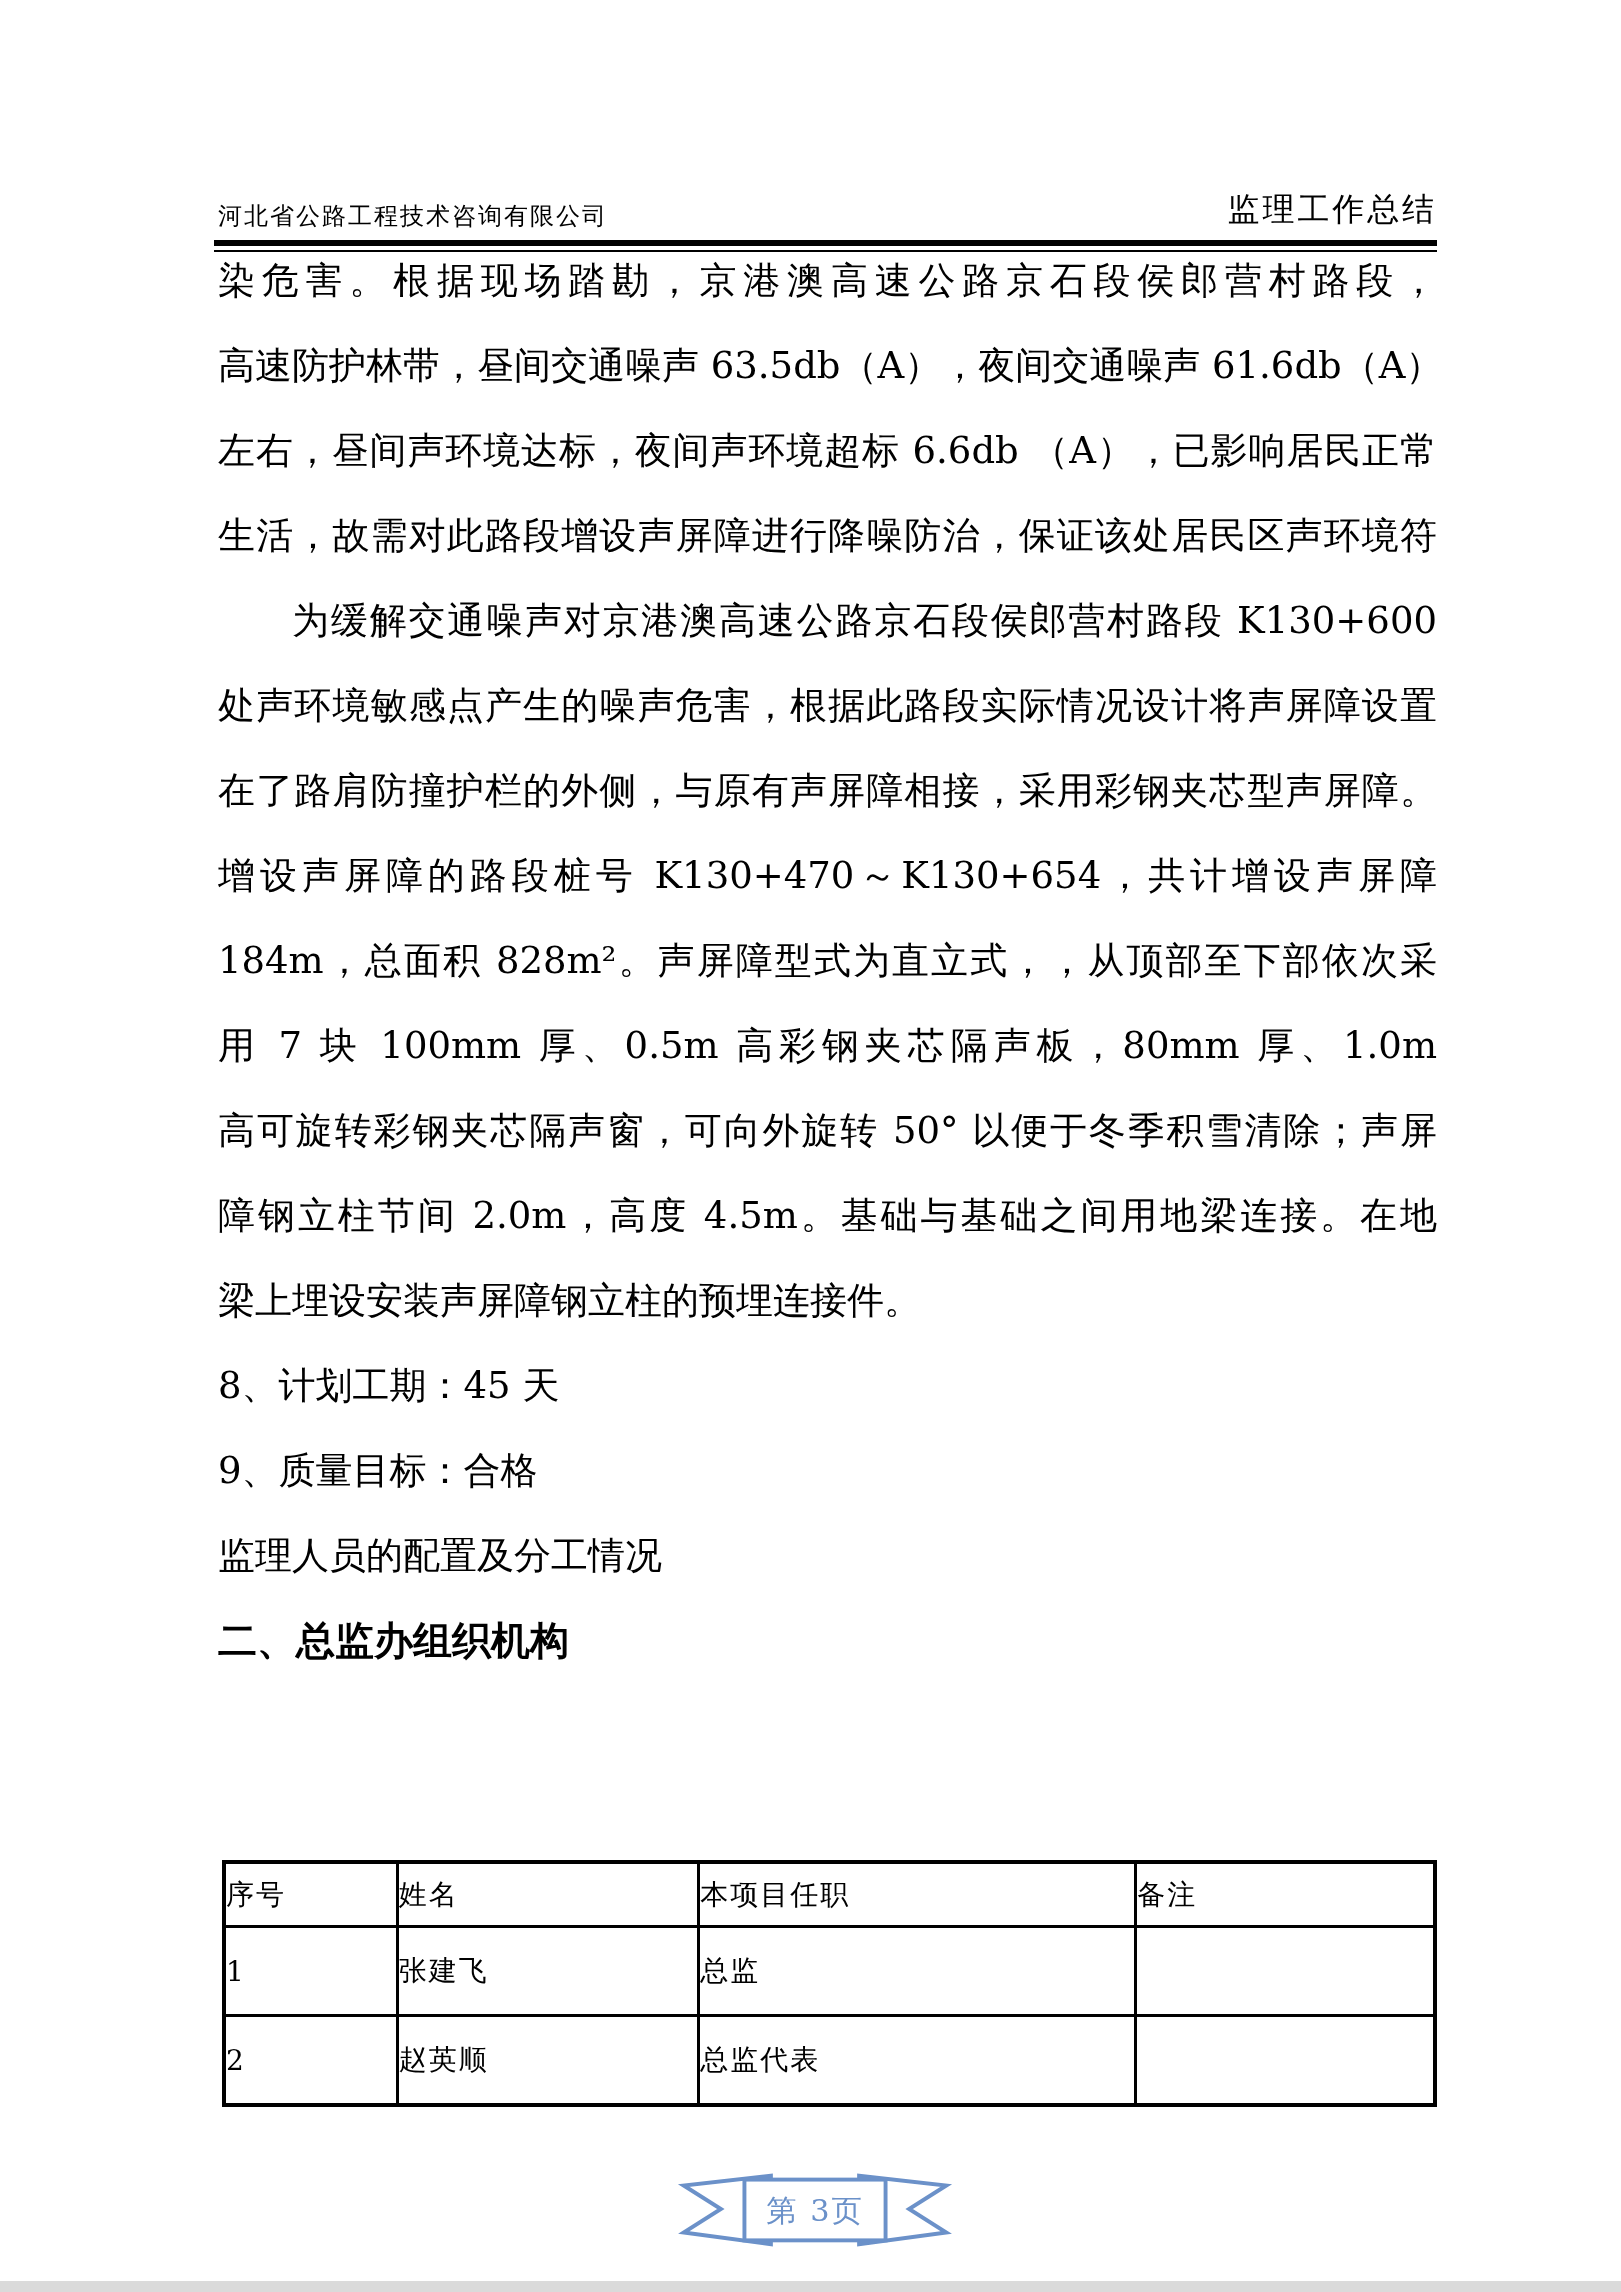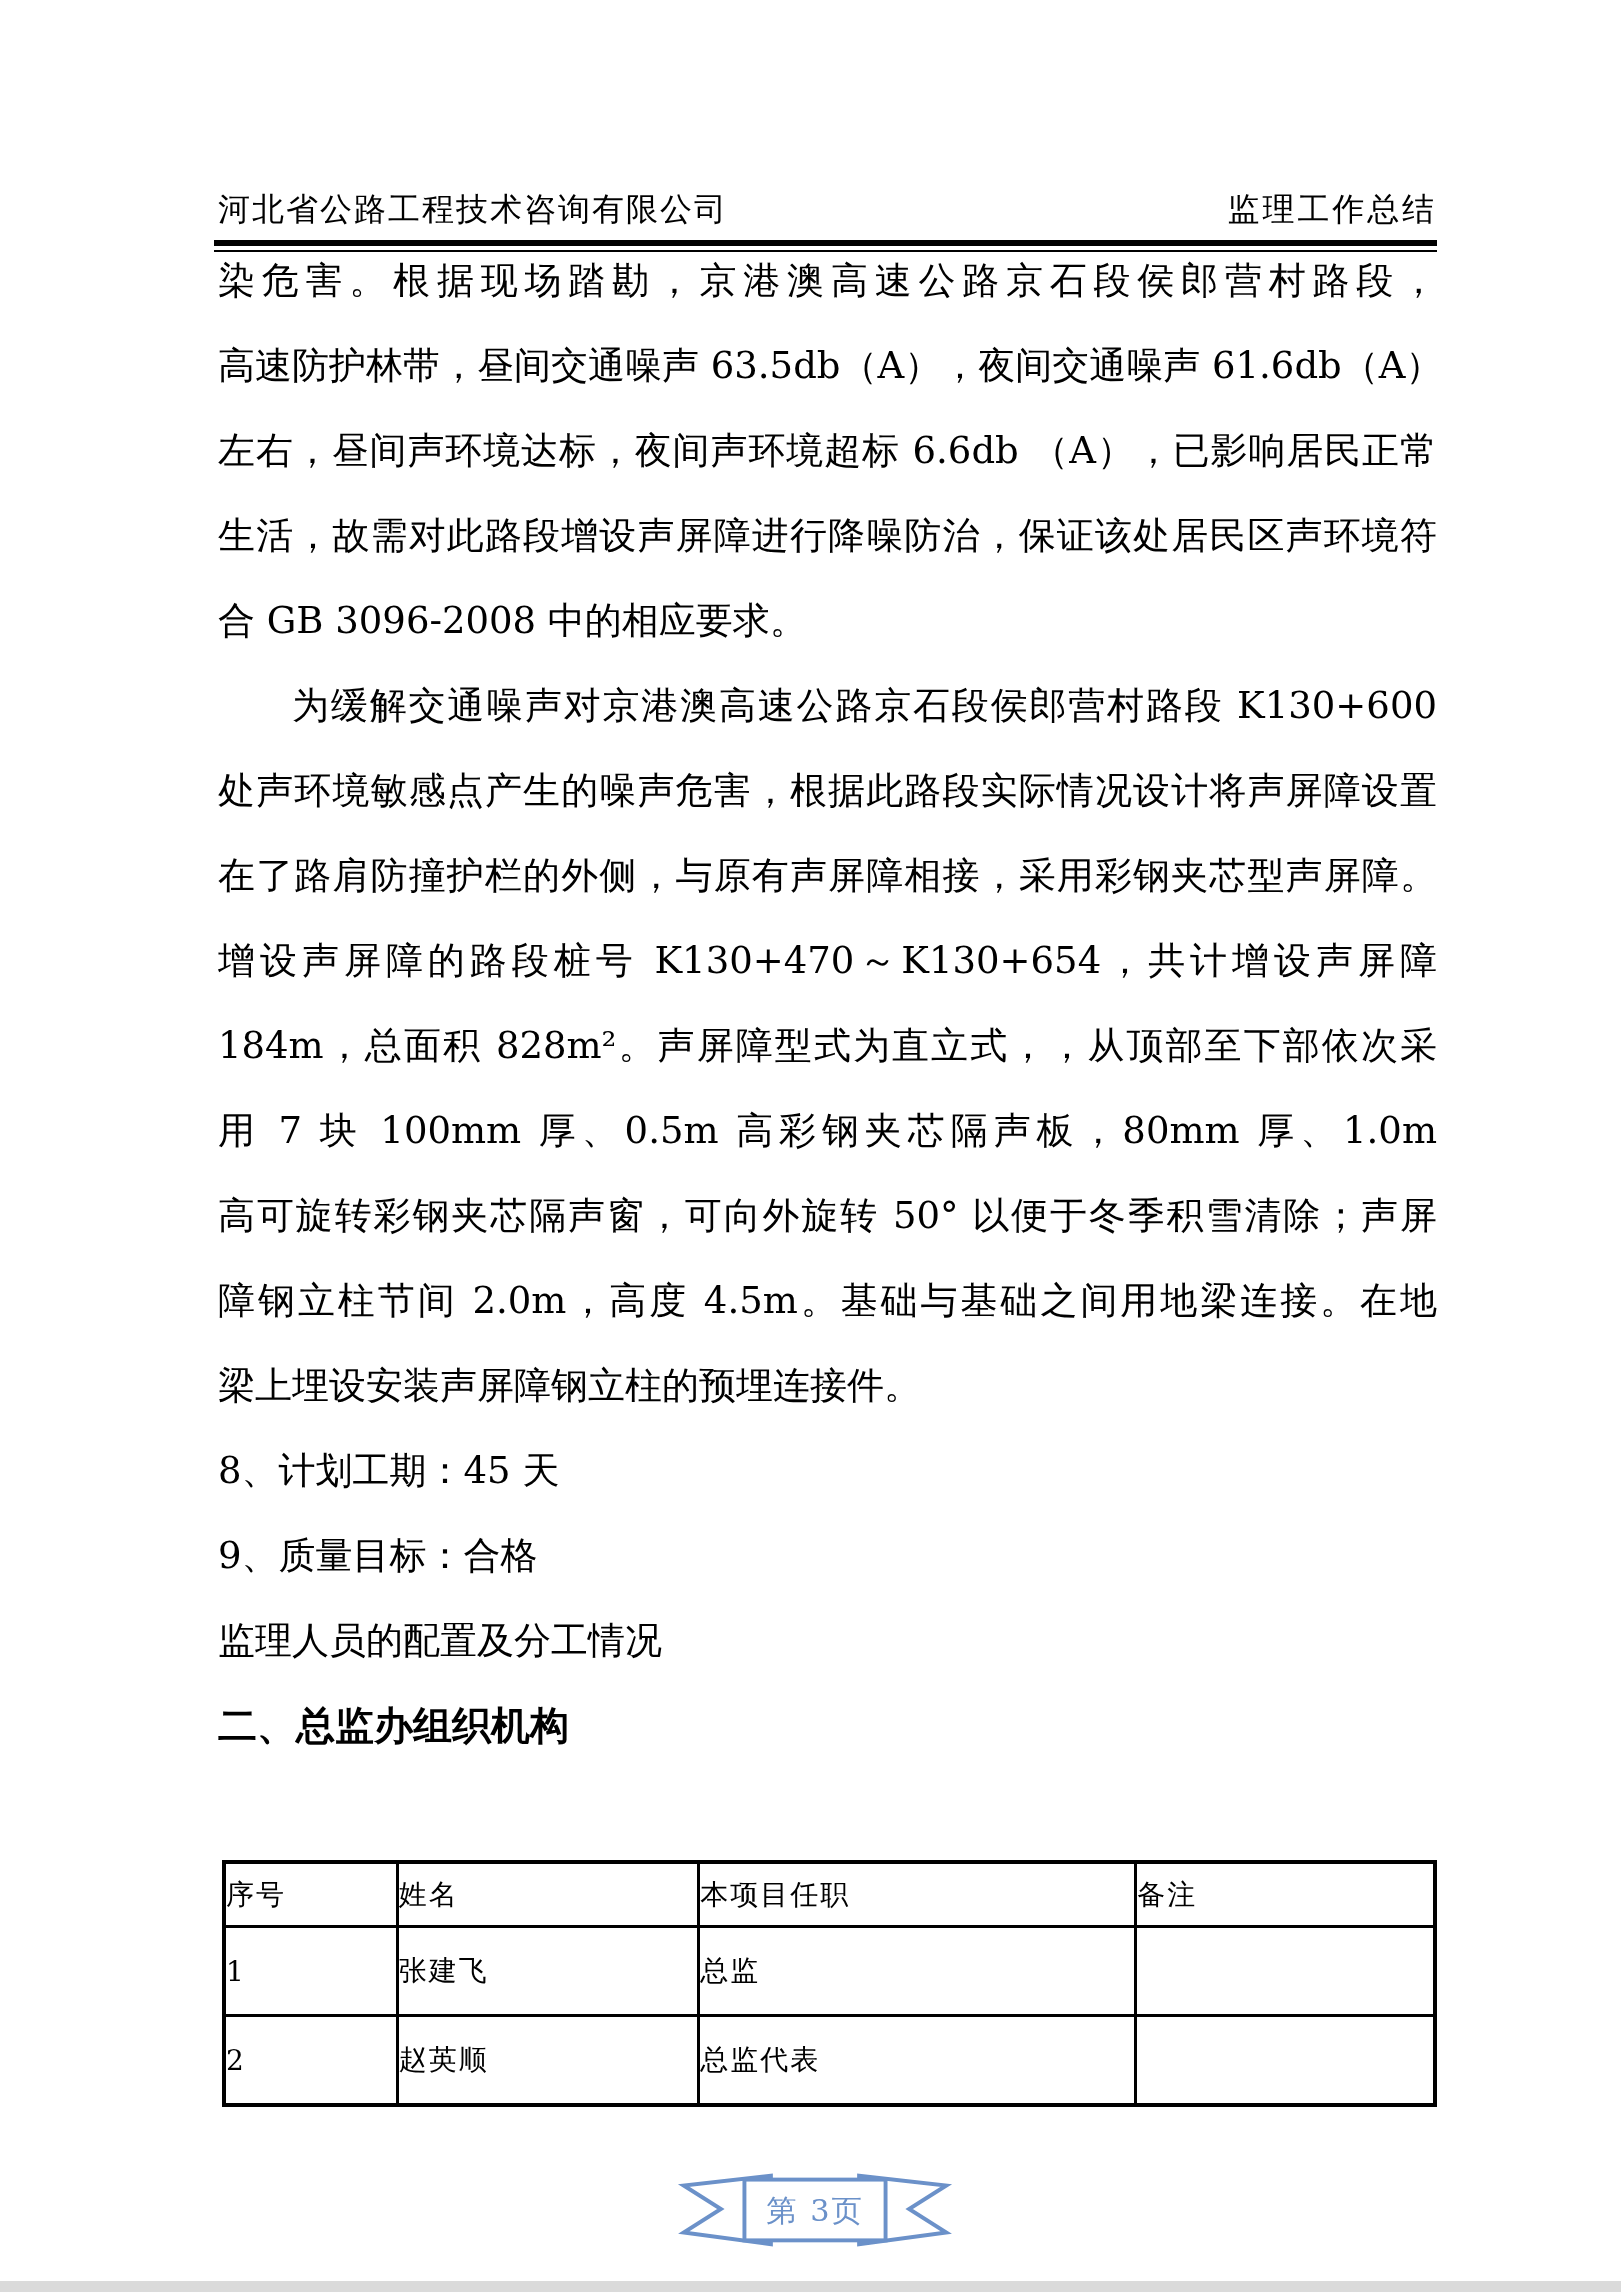--- a/index.html
+++ b/index.html
@@ -11,21 +11,21 @@
     font-family:"DejaVu Serif", serif;
     color:#000;
   }
 
   
   .header-row {
     position:absolute; left:218px; width:1219px; top:188px;
     display:flex; justify-content:space-between; align-items:flex-end;
   }
   .header-company {
-    font-size:32px; letter-spacing:2px; white-space:nowrap;
+    font-size:24px; letter-spacing:2px; white-space:nowrap;
   }
   .header-doctitle {
     font-size:32px; letter-spacing:2.9px; white-space:nowrap;
   }
   .header-rule {
     position:absolute; left:214px; width:1223px; top:240px;
     height:3.9px;
     border-top:6.9px solid #000;
     border-bottom:2.9px solid #000;
   }
@@ -91,21 +91,20 @@
     <div class="header-company">河北省公路工程技术咨询有限公司</div>
     <div class="header-doctitle">监理工作总结</div>
   </div>
   <div class="header-rule"></div>
 
   <div class="body-text">
     <div class="line">染危害。根据现场踏勘，京港澳高速公路京石段侯郎营村路段，</div>
     <div class="line">高速防护林带，昼间交通噪声 63.5db（A），夜间交通噪声 61.6db（A）</div>
     <div class="line">左右，昼间声环境达标，夜间声环境超标 6.6db （A），已影响居民正常</div>
     <div class="line">生活，故需对此路段增设声屏障进行降噪防治，保证该处居民区声环境符</div>
-    <div class="line left">合 GB 3096-2008 中的相应要求。</div>
     <div class="line indent">为缓解交通噪声对京港澳高速公路京石段侯郎营村路段 K130+600</div>
     <div class="line">处声环境敏感点产生的噪声危害，根据此路段实际情况设计将声屏障设置</div>
     <div class="line">在了路肩防撞护栏的外侧，与原有声屏障相接，采用彩钢夹芯型声屏障。</div>
     <div class="line">增设声屏障的路段桩号 K130+470～K130+654，共计增设声屏障</div>
     <div class="line">184m，总面积 828m²。声屏障型式为直立式，，从顶部至下部依次采</div>
     <div class="line">用 7 块 100mm 厚、0.5m 高彩钢夹芯隔声板，80mm 厚、1.0m</div>
     <div class="line">高可旋转彩钢夹芯隔声窗，可向外旋转 50° 以便于冬季积雪清除；声屏</div>
     <div class="line">障钢立柱节间 2.0m，高度 4.5m。基础与基础之间用地梁连接。在地</div>
     <div class="line left">梁上埋设安装声屏障钢立柱的预埋连接件。</div>
     <div class="line left">8、计划工期：45 天</div>

